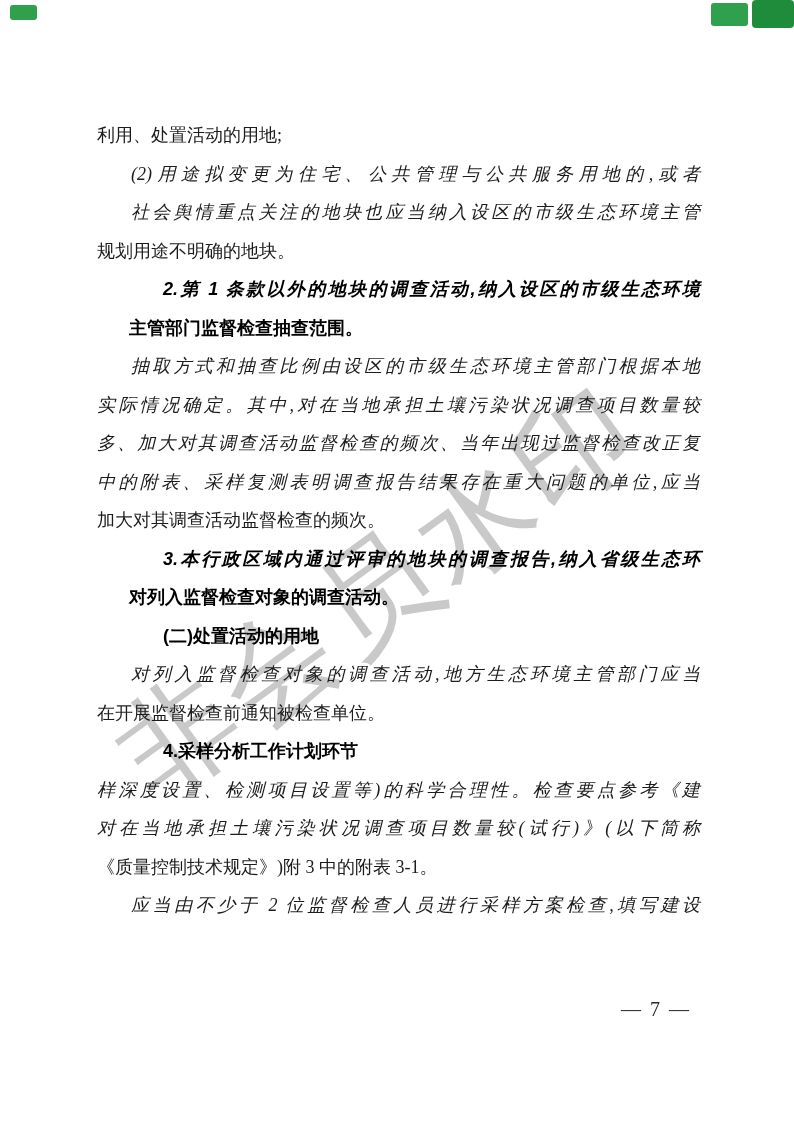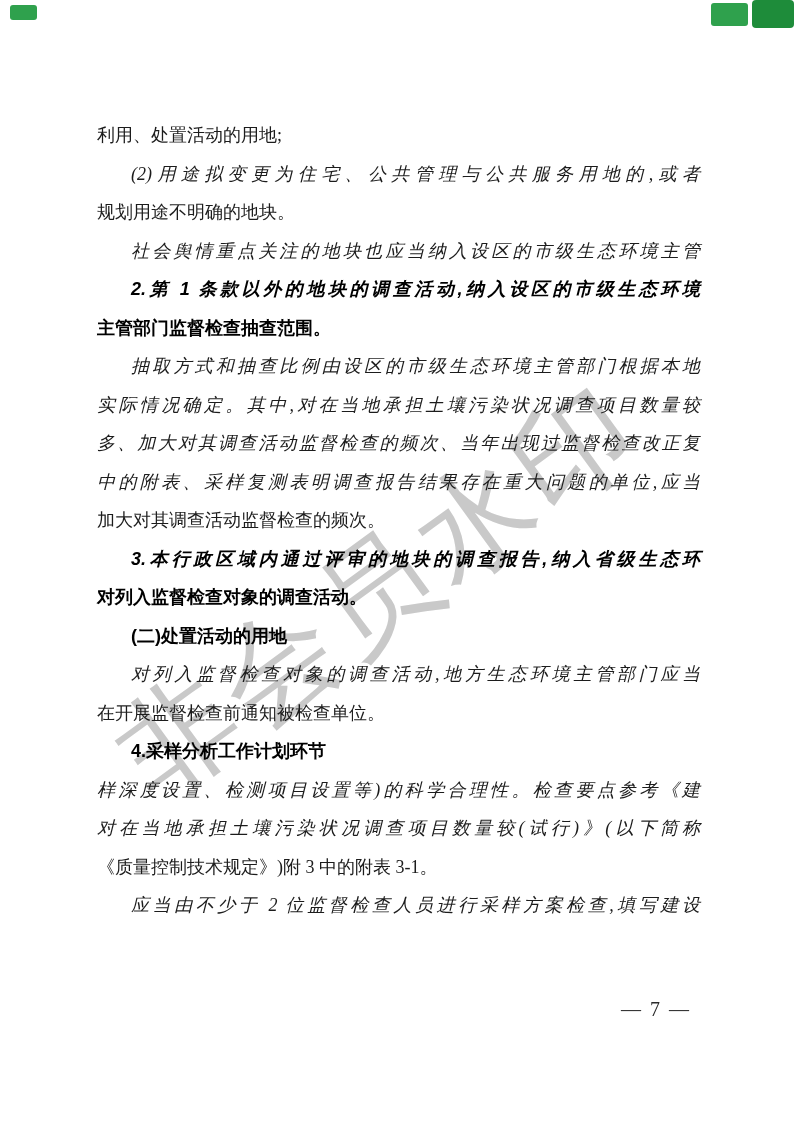--- a/index.html
+++ b/index.html
@@ -56,20 +56,21 @@
     white-space: normal;
     text-align: justify;
     text-align-last: justify;
     font-style: italic;
   }
   .line.indent { text-indent: 34px; }
   .line.bold {
     font-weight: 700;
     color: #000000;
     font-family: "Liberation Sans", "DejaVu Sans", sans-serif;
+    margin-left: 32px;
   }
   .page-number {
     position: absolute;
     left: 97px;
     top: 996px;
     width: 594px;
     text-align: right;
     font-size: 20px;
     line-height: 26px;
     letter-spacing: 2px;
@@ -85,22 +86,22 @@
 
   <div class="watermark" style="color: rgb(201, 201, 201);">非会员水印</div>
 
   <div class="stamp s-left" style="background: rgb(47, 161, 77);"></div>
   <div class="stamp s-right-a" style="background: rgb(47, 161, 77);"></div>
   <div class="stamp s-right-b" style="background: rgb(30, 140, 58);"></div>
 
   <div class="doc-body" style="color: rgb(28, 28, 28);">
       <div class="line">利用、处置活动的用地;</div>
       <div class="line indent full">(2)用途拟变更为住宅、公共管理与公共服务用地的,或者</div>
+      <div class="line indent full">社会舆情重点关注的地块也应当纳入设区的市级生态环境主管</div>
       <div class="line">规划用途不明确的地块。</div>
-      <div class="line indent full">社会舆情重点关注的地块也应当纳入设区的市级生态环境主管</div>
       <div class="line bold indent full">2.第 1 条款以外的地块的调查活动,纳入设区的市级生态环境</div>
       <div class="line bold">主管部门监督检查抽查范围。</div>
       <div class="line indent full">抽取方式和抽查比例由设区的市级生态环境主管部门根据本地</div>
       <div class="line full">实际情况确定。其中,对在当地承担土壤污染状况调查项目数量较</div>
       <div class="line full">多、加大对其调查活动监督检查的频次、当年出现过监督检查改正复</div>
       <div class="line full">中的附表、采样复测表明调查报告结果存在重大问题的单位,应当</div>
       <div class="line">加大对其调查活动监督检查的频次。</div>
       <div class="line bold indent full">3.本行政区域内通过评审的地块的调查报告,纳入省级生态环</div>
       <div class="line bold">对列入监督检查对象的调查活动。</div>
       <div class="line bold indent">(二)处置活动的用地</div>

